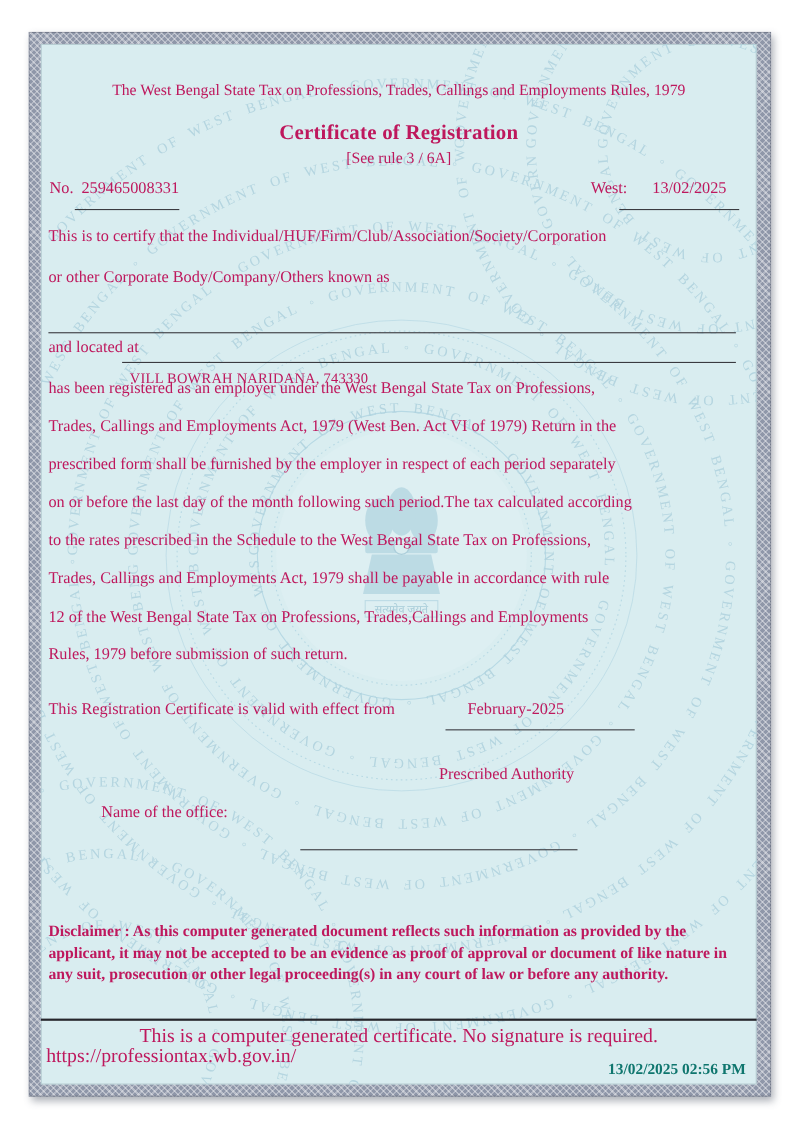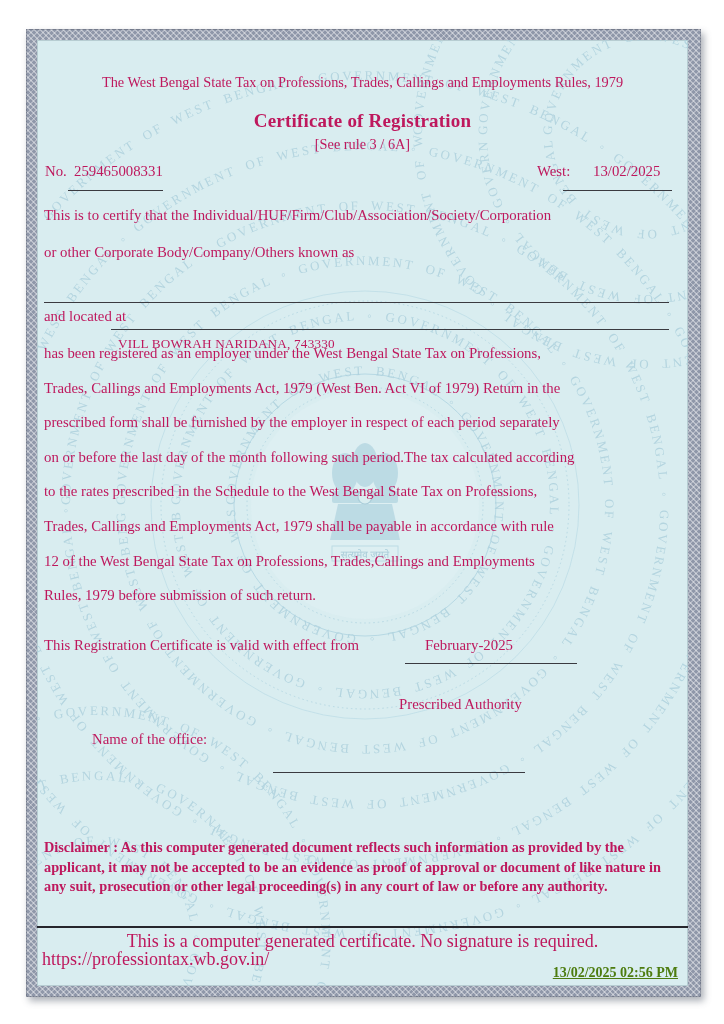--- a/index.html
+++ b/index.html
@@ -29,21 +29,21 @@
   }
   .center { left:0; right:0; text-align:center; }
   .small  { font-size:18px; }
   .doc-title { font-size:19px; font-weight:bold; letter-spacing:.2px; }
   .entity { font-size:14.6px; letter-spacing:.8px; }
   .located-value { font-size:13.2px; letter-spacing:.2px;margin-top:26px; }
   .para { white-space:pre-line; line-height:34.6px; width:640px; }
   .disclaimer { white-space:normal; width:642px; font-size:14.3px; line-height:19.6px;font-weight:bold; }
   .uline { position:absolute; border-bottom:1.4px solid #3a3a40; height:0; }
   .separator { position:absolute; left:0; width:651px; border-top:2.6px solid #26262c; height:0; }
-  .timestamp { color:#4d7c0f; font-size:14px; font-weight:600;text-decoration:underline; }
+  .timestamp { color:#0f766e; font-size:14px; font-weight:600; }
   .wm-ring-text {
     fill:#aed1dd; font-size:13px; letter-spacing:2.5px; word-spacing:5px;
     font-family:"Liberation Serif","DejaVu Serif",serif; opacity:.85;
   }
 </style>
 </head>
 <body>
 
 <div class="page">
   <div class="cert-frame">

